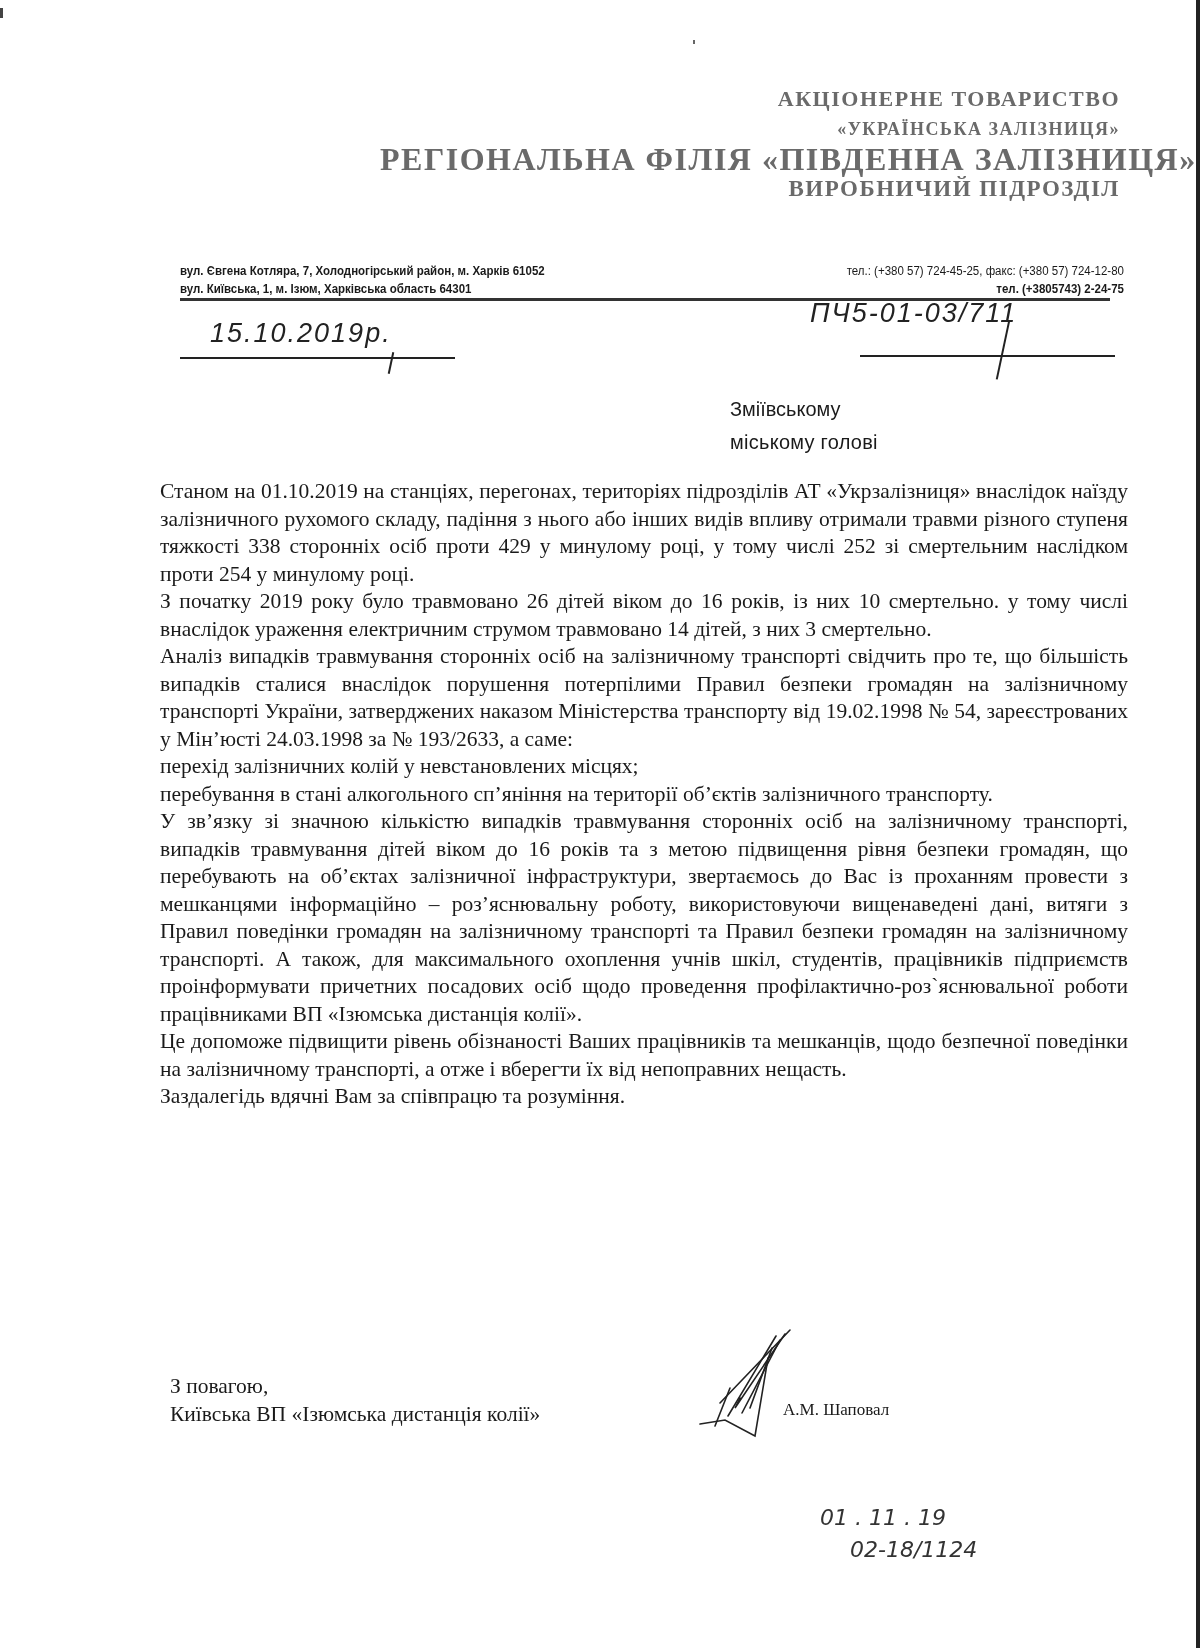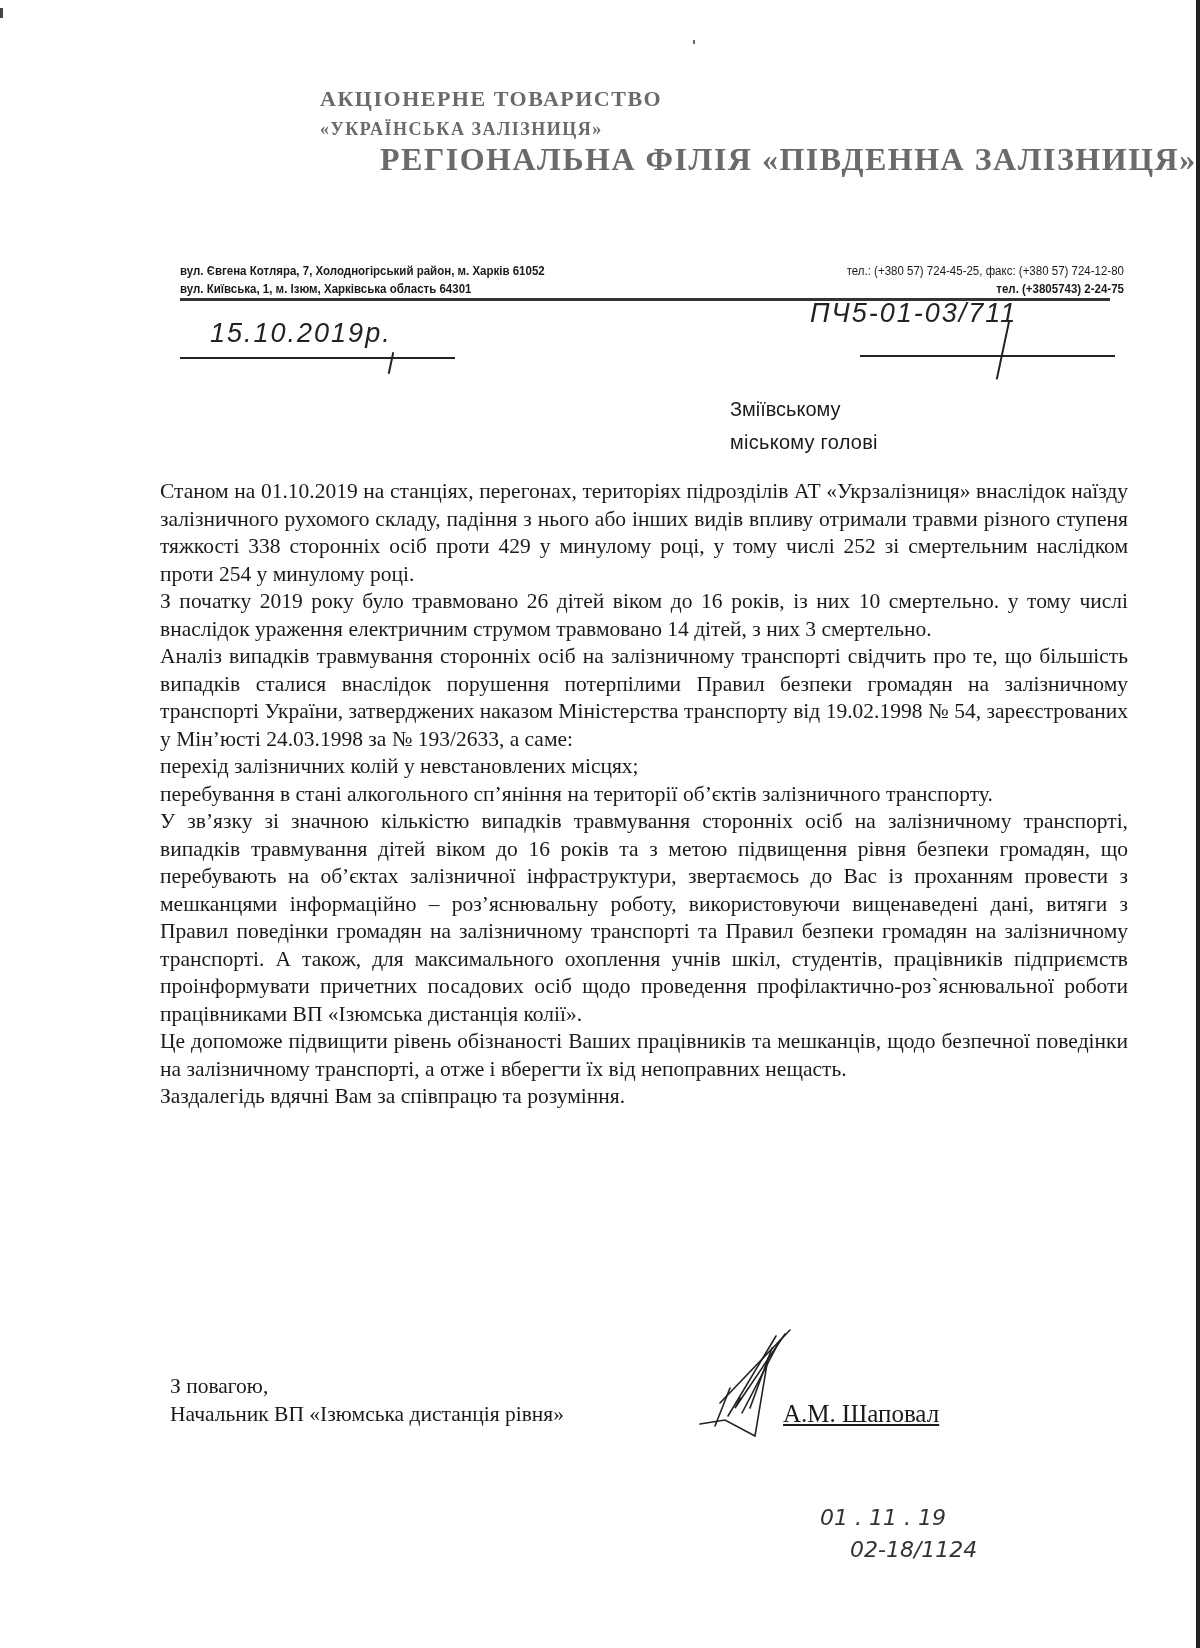--- a/index.html
+++ b/index.html
@@ -4,21 +4,21 @@
 <style>
   html, body { margin: 0; padding: 0; background: #ffffff; }
   body {
     width: 1200px; height: 1648px; position: relative; overflow: hidden;
     font-family: "Liberation Serif", "DejaVu Serif", serif; color: #1a1a1a;
   }
   .edge-right { position: absolute; right: 0; top: 0; width: 4px; height: 1648px; background: #222; }
   .edge-mark { position: absolute; left: 0; top: 8px; width: 3px; height: 10px; background: #444; }
   .speck { position: absolute; left: 693px; top: 40px; width: 2px; height: 4px; background: #666; }
 
-  .letterhead { position: absolute; left: 380px; top: 84px; width: 740px; text-align: left; }
+  .letterhead { position: absolute; left: 380px; top: 84px; width: 740px; text-align: right; }
   .lh-line {
     font-family: "Liberation Serif", serif; font-weight: bold; letter-spacing: 1.5px;
     color: #6a6a6a; line-height: 30px; white-space: nowrap;
   }
   .lh-1 { font-size: 22px; margin-left: -60px; }
   .lh-2 { font-size: 18px; margin-left: -60px; }
   .lh-3 { font-size: 32px; }
   .lh-4 { font-size: 23px; margin-left: -60px; }
   .lh-5 { font-size: 23px; margin-left: -60px; }
 
@@ -45,35 +45,36 @@
   .addressee div:nth-child(2) { letter-spacing: 0.3px; }
 
   .body-text { position: absolute; left: 170px; top: 478px; width: 958px; font-size: 21.5px; line-height: 27.5px; }
   .para { text-align: justify; text-indent: 0; margin: 0; }
   p { margin: 0; }
   .list-item { padding-left: 0; margin: 0; }
 
   .closing { position: absolute; left: 170px; width: 900px; font-size: 21.5px; line-height: 28px; }
   .c-regards { top: 1372px; }
   .c-position { top: 1400px; }
-  .c-name { position: absolute; left: 783px; top: 1400px; font-size: 25px; text-decoration: underline; }
+  .c-name { position: absolute; left: 783px; top: 1400px; font-size: 17px; }
   .signature { position: absolute; left: 680px; top: 1328px; width: 120px; height: 120px; }
   .reg-stamp { position: absolute; left: 800px; top: 1495px; width: 210px; height: 80px; }
 </style>
 </head>
 <body>
 
 <div class="edge-right"></div>
 <div class="edge-mark"></div>
 <div class="speck"></div>
 
 <div class="letterhead">
   <div class="lh-line lh-1">АКЦІОНЕРНЕ  ТОВАРИСТВО</div>
   <div class="lh-line lh-2">«УКРАЇНСЬКА  ЗАЛІЗНИЦЯ»</div>
   <div class="lh-line lh-3">РЕГІОНАЛЬНА ФІЛІЯ «ПІВДЕННА ЗАЛІЗНИЦЯ»</div>
+  <div class="lh-line lh-4">ВИРОБНИЧИЙ ПІДРОЗДІЛ</div>
 </div>
 
 <div class="addr addr-left">
   <div>вул. Євгена Котляра, 7, Холодногірський район,  м. Харків 61052</div>
   <div>вул. Київська, 1, м. Ізюм, Харківська область 64301</div>
 </div>
 <div class="addr addr-right">
   <div>тел.: (+380 57) 724-45-25, факс: (+380 57) 724-12-80</div>
   <div class="b">тел. (+3805743) 2-24-75</div>
 </div>
@@ -96,21 +97,21 @@
   <p class="para" style="text-indent: 0px; padding-left: 0px; margin-left: -10px;"><span>З початку 2019 року було травмовано 26 дітей віком до 16 років, із них 10 смертельно. у тому числі внаслідок ураження електричним струмом травмовано 14 дітей, з них 3 смертельно.</span></p>
   <p class="para" style="text-indent: 0px; padding-left: 0px; margin-left: -10px;"><span>Аналіз випадків травмування сторонніх осіб на залізничному транспорті свідчить про те, що більшість випадків сталися внаслідок порушення потерпілими Правил безпеки громадян на залізничному транспорті України, затверджених наказом Міністерства транспорту від 19.02.1998 № 54, зареєстрованих у Мін’юсті 24.03.1998 за  № 193/2633, а саме:</span></p>
   <p class="para list-item" style="text-indent: 0px; padding-left: 0px; margin-left: -10px;">перехід залізничних колій у невстановлених місцях;</p>
   <p class="para list-item" style="text-indent: 0px; padding-left: 0px; margin-left: -10px;">перебування в стані алкогольного сп’яніння на території об’єктів залізничного транспорту.</p>
   <p class="para" style="text-indent: 0px; padding-left: 0px; margin-left: -10px;"><span>У зв’язку зі значною кількістю випадків травмування сторонніх осіб на залізничному транспорті, випадків травмування дітей віком до 16 років  та з метою підвищення рівня безпеки громадян, що перебувають на об’єктах залізничної інфраструктури, звертаємось до Вас із проханням провести з мешканцями інформаційно – роз’яснювальну роботу, використовуючи вищенаведені дані, витяги з Правил поведінки громадян на залізничному транспорті  та Правил безпеки громадян на залізничному транспорті. А також, для максимального охоплення учнів шкіл, студентів, працівників підприємств проінформувати причетних посадових осіб щодо проведення профілактично-роз`яснювальної роботи працівниками ВП «Ізюмська дистанція колії».</span></p>
   <p class="para" style="text-indent: 0px; padding-left: 0px; margin-left: -10px;"><span>Це допоможе підвищити рівень обізнаності Ваших працівників та мешканців, щодо безпечної поведінки на залізничному транспорті, а отже і вберегти їх від непоправних нещасть.</span></p>
   <p class="para" style="text-indent: 0px; padding-left: 0px; margin-left: -10px;"><span>Заздалегідь вдячні Вам за співпрацю та розуміння.</span></p>
 </div>
 
 <div class="closing c-regards">З повагою,</div>
-<div class="closing c-position">Начальник ВП «Ізюмська дистанція рівня»</div>
+<div class="closing c-position">Київська ВП «Ізюмська дистанція колії»</div>
 <div class="c-name">А.М. Шаповал</div>
 
 <svg class="signature" viewBox="0 0 120 120">
   <g fill="none" stroke="#222" stroke-width="1.6" stroke-linecap="round">
     <path d="M110 2 L40 75"></path>
     <path d="M105 6 L55 80 L60 70"></path>
     <path d="M100 12 L62 85"></path>
     <path d="M96 8 L48 88"></path>
     <path d="M92 20 L70 80"></path>
     <path d="M20 96 L45 92 L75 108 L88 30"></path>

